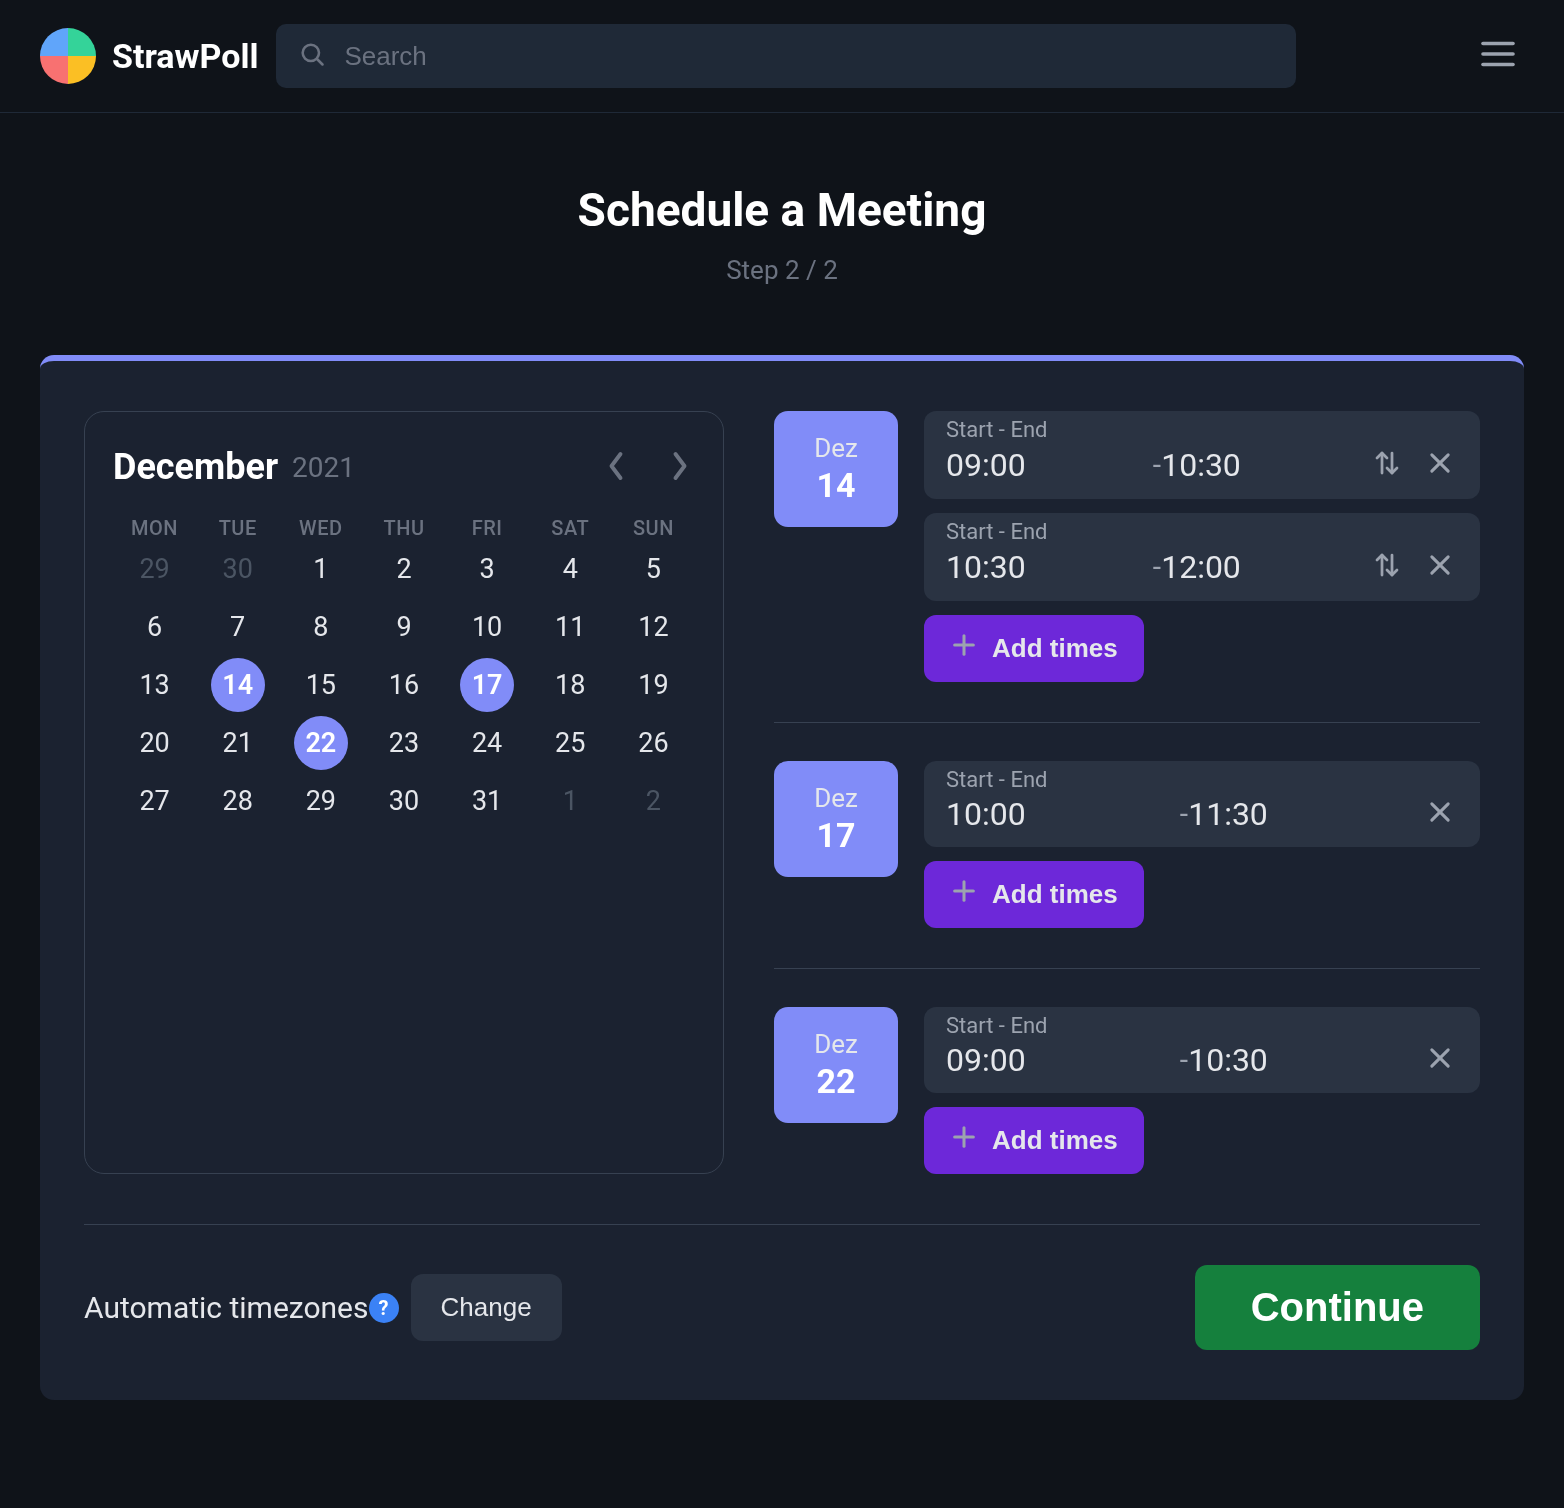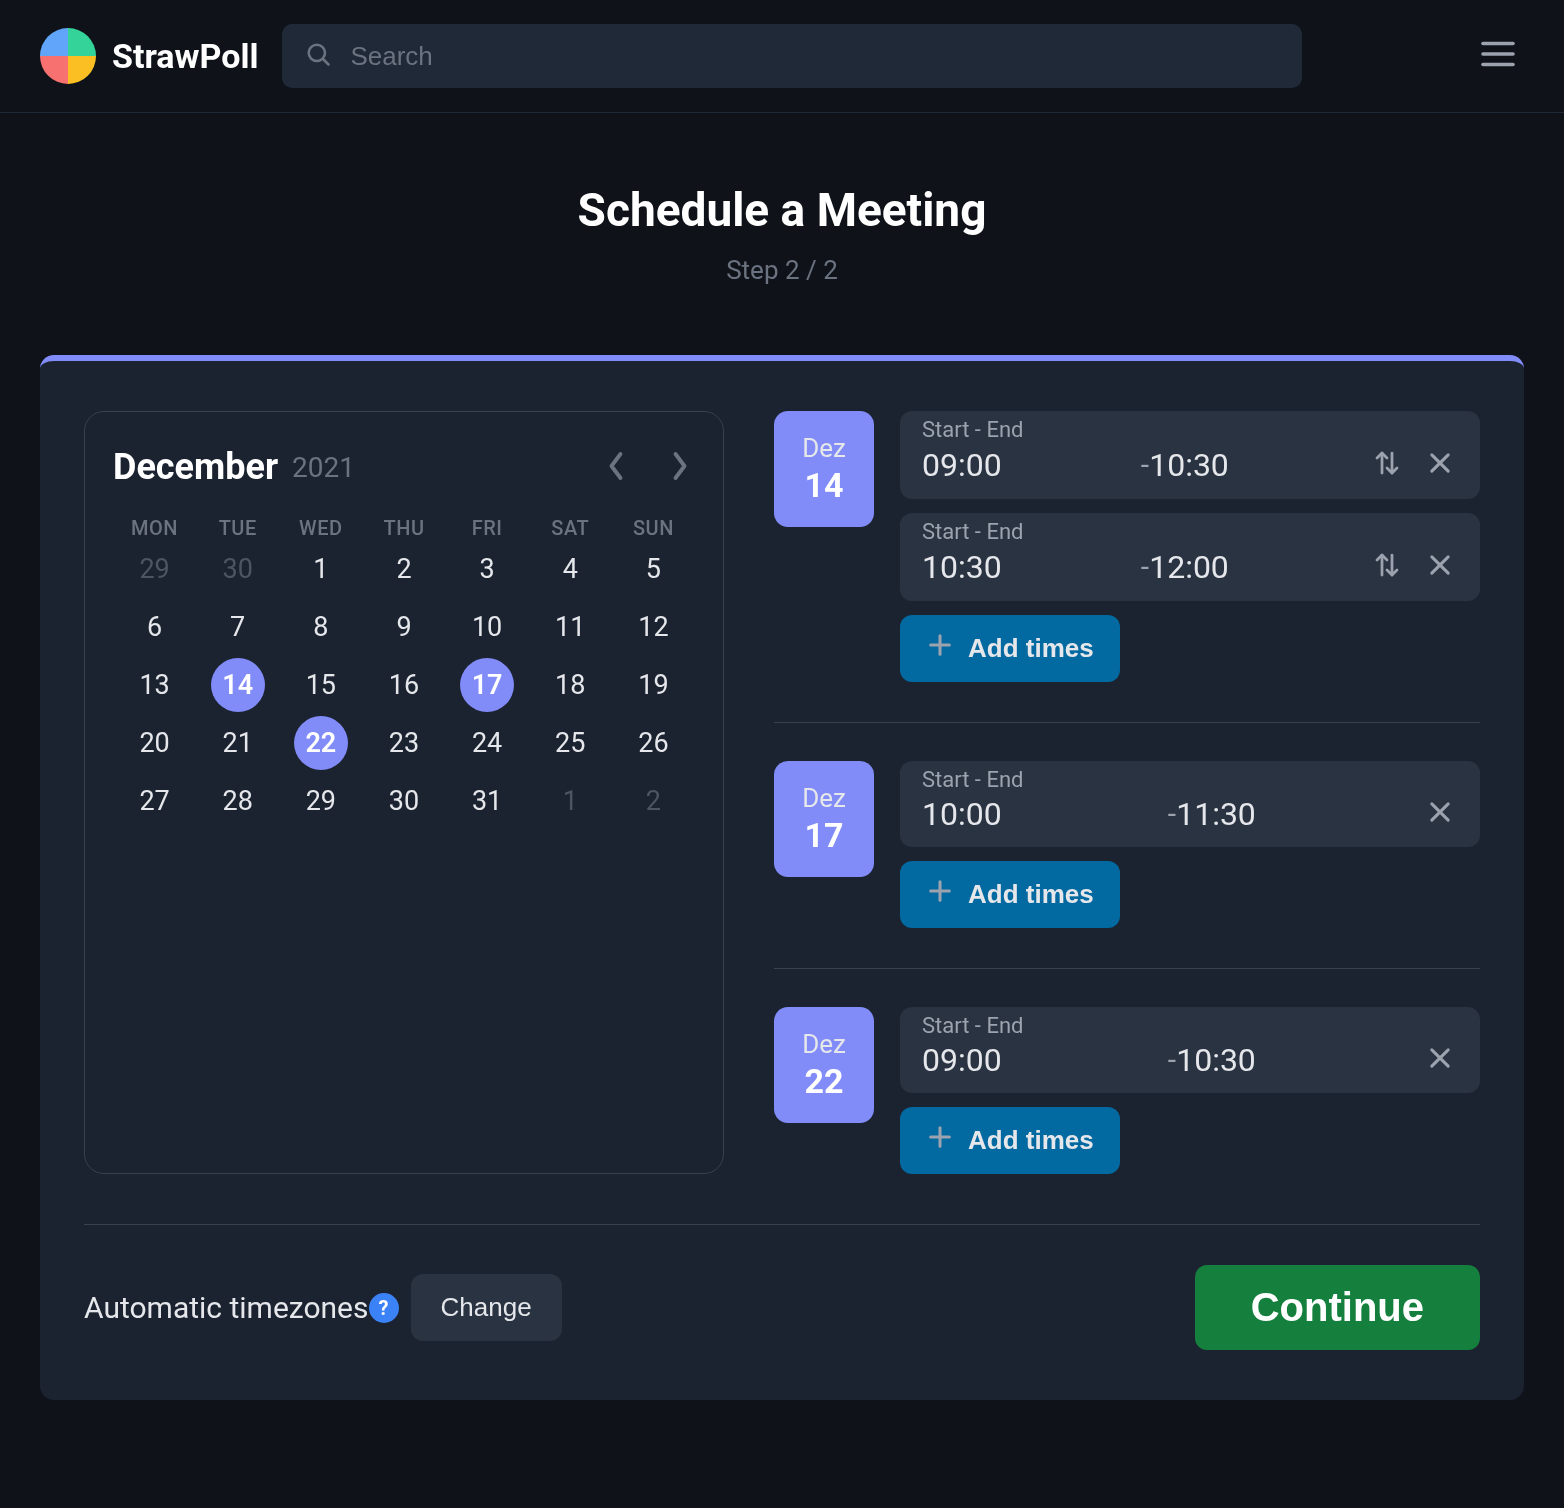--- a/index.html
+++ b/index.html
@@ -10,21 +10,21 @@
     width: 1564px;
     height: 1508px;
     overflow: hidden;
   }
   
   .header {
     display: flex;
     align-items: center;
     padding: 24px 40px;
     border-bottom: 1px solid #1f2937;
-    gap: 24px;
+    gap: 18px;
   }
   .logo-wrap {
     display: flex;
     align-items: center;
     gap: 16px;
   }
   .logo-mark {
     width: 56px;
     height: 56px;
     border-radius: 50%;
@@ -133,21 +133,21 @@
   .cal-day.selected { background: #818cf8; color: #fff; font-weight: 600; }
 
   
   .slots { flex: 1; display: flex; flex-direction: column; gap: 40px; }
   .date-block { display: flex; gap: 26px; }
   .date-block + .date-block { border-top: 1px solid #374151; padding-top: 38px; }
   .date-chip {
     background: #818cf8;
     color: #e5e7eb;
     border-radius: 14px;
-    width: 100px;
+    width: 124px;
     height: 116px;
     display: flex;
     flex-direction: column;
     align-items: center;
     justify-content: center;
     font-size: 26px;
   }
   .date-chip .dc-day { font-size: 34px; font-weight: 700; color: #fff; margin-top: 2px; }
   .slot-list { flex: 1; display: flex; flex-direction: column; gap: 14px; }
   .slot {
@@ -166,21 +166,21 @@
   .slot-actions { display: flex; gap: 16px; }
   .icon-btn {
     background: none; border: none; cursor: pointer; color: #9ca3af;
     padding: 4px;
   }
   .add-times {
     align-self: flex-start;
     display: flex;
     align-items: center;
     gap: 14px;
-    background: #0369a1;
+    background: #6d28d9;
     border: none;
     color: #e5e7eb;
     font-size: 26px;
     font-weight: 600;
     padding: 16px 26px;
     border-radius: 12px;
     cursor: pointer;
   }
 
   

